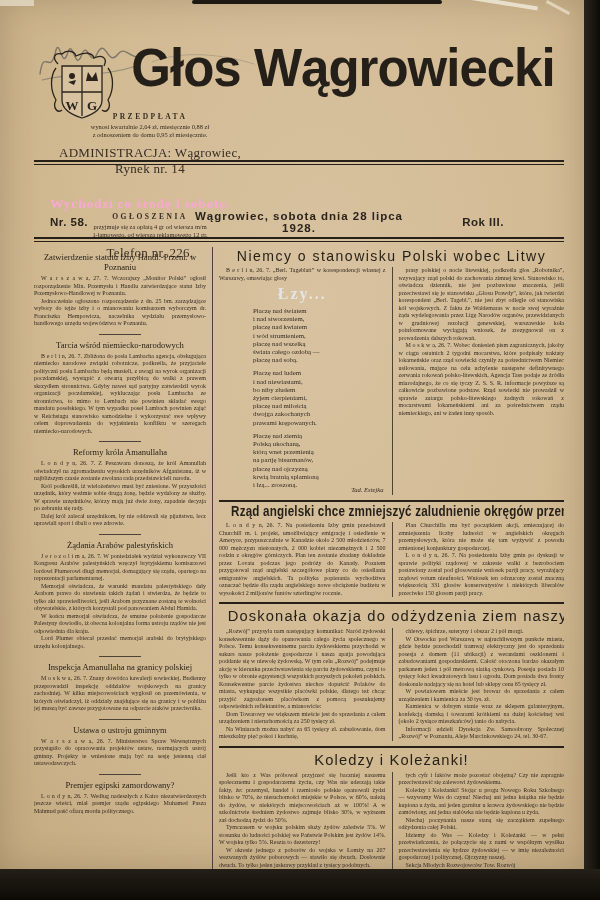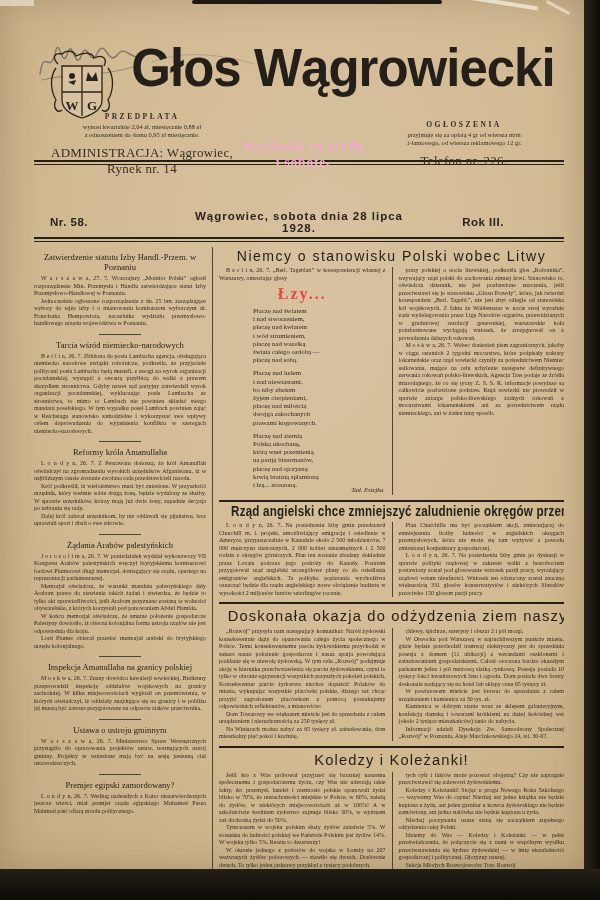--- a/index.html
+++ b/index.html
@@ -22,21 +22,21 @@
 
   .sheet{position:absolute;left:0;top:0;width:584px;height:869px;padding:10px 20px 0 34px;overflow:hidden;}
 
   .handwriting{position:absolute;left:32px;top:34px;width:230px;height:58px;}
 
   .masthead{position:relative;height:150px;}
   .arms{position:absolute;left:16px;top:40px;width:64px;height:86px;}
   .paper-title{position:absolute;left:88px;right:0;top:28px;text-align:center;
     font-family:"Liberation Sans",sans-serif;font-weight:700;font-size:51px;letter-spacing:-1px;
     color:#241f18;transform:scaleY(1.06);}
-  .info-row{position:absolute;left:8px;right:0;top:102px;display:flex;align-items:center;}
+  .info-row{position:absolute;left:16px;right:0;top:102px;display:flex;align-items:flex-start;flex-direction:column;}
   .info-block{width:200px;text-align:center;color:#352d24;}
   .info-head{font-size:7.5px;letter-spacing:2.5px;font-weight:700;margin-bottom:2px;}
   .info-line{font-size:6.4px;line-height:7.6px;}
   .info-sub{font-size:13px;margin-top:7px;letter-spacing:.3px;}
   .mast-sub{flex:1;text-align:center;font-size:13.5px;letter-spacing:.8px;color:#f9a8d4;margin-top:19px;font-weight:600;}
 
   .rule-double{height:5px;border-top:2.5px solid #262019;border-bottom:1px solid #262019;}
   .dateline{display:flex;align-items:center;padding:4px 16px 3px 16px;
     font-family:"Liberation Sans",sans-serif;font-size:11.5px;font-weight:600;letter-spacing:.5px;color:#2a241d;margin-top:41px;}
   .dl-issue{width:130px;}
@@ -58,21 +58,21 @@
   .h-wide-lg{font-family:"Liberation Sans",sans-serif;font-weight:500;text-align:center;color:#241f18;
     font-size:15.5px;letter-spacing:1.2px;white-space:nowrap;transform:scaleX(.95);transform-origin:center;margin:2px 0 3px 0;}
   .h-heavy{font-family:"Liberation Sans",sans-serif;font-weight:700;text-align:center;color:#241f18;
     font-size:12.5px;letter-spacing:.2px;white-space:nowrap;transform:scale(.93,1.12);transform-origin:center;margin:2px 0 3px 0;}
 
   .sec-cols{display:flex;}
   .sec-col{flex:1 1 50%;overflow:hidden;padding-right:6px;}
   .sec-col + .sec-col{border-left:1px solid #4c4238;padding-left:6px;padding-right:0;}
 
   .poem{margin:3px 0 2px 0;}
-  .poem-title{font-size:16px;font-weight:700;text-align:center;letter-spacing:2px;color:#ef4444;margin:2px 0 4px 0;}
+  .poem-title{font-size:16px;font-weight:700;text-align:center;letter-spacing:2px;color:#e5e5e5;margin:2px 0 4px 0;}
   .stanza{margin:0 0 5px 34px;}
   .pline{font-size:6.8px;line-height:8.2px;}
   .poem-sig{text-align:right;font-size:6.6px;margin-top:-8px;padding-right:2px;font-style:italic;}
 </style>
 </head>
 <body>
 
 <div class="scan">
   <div class="paper"></div>
   <div class="edge-right"></div>

